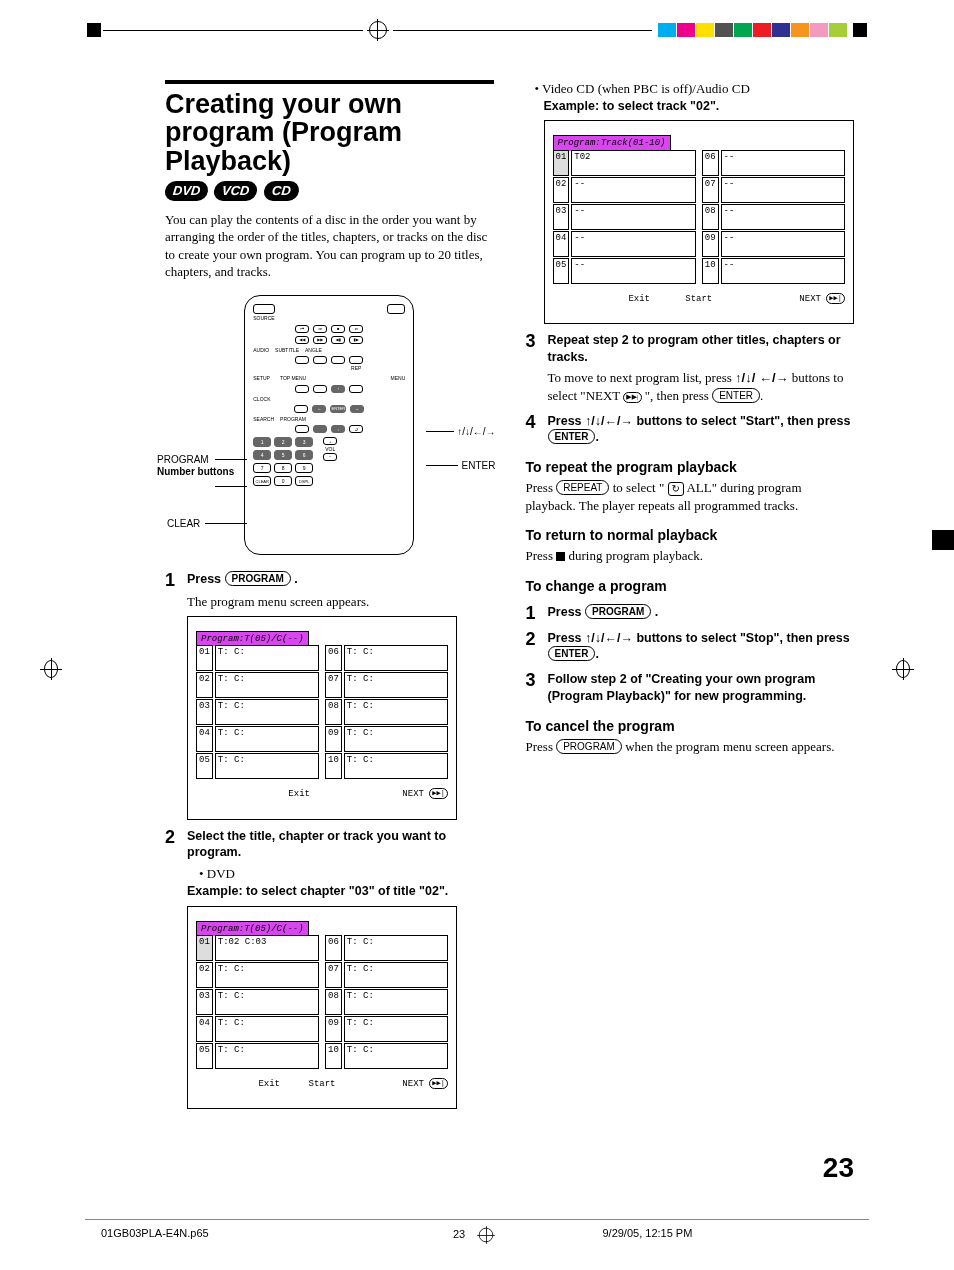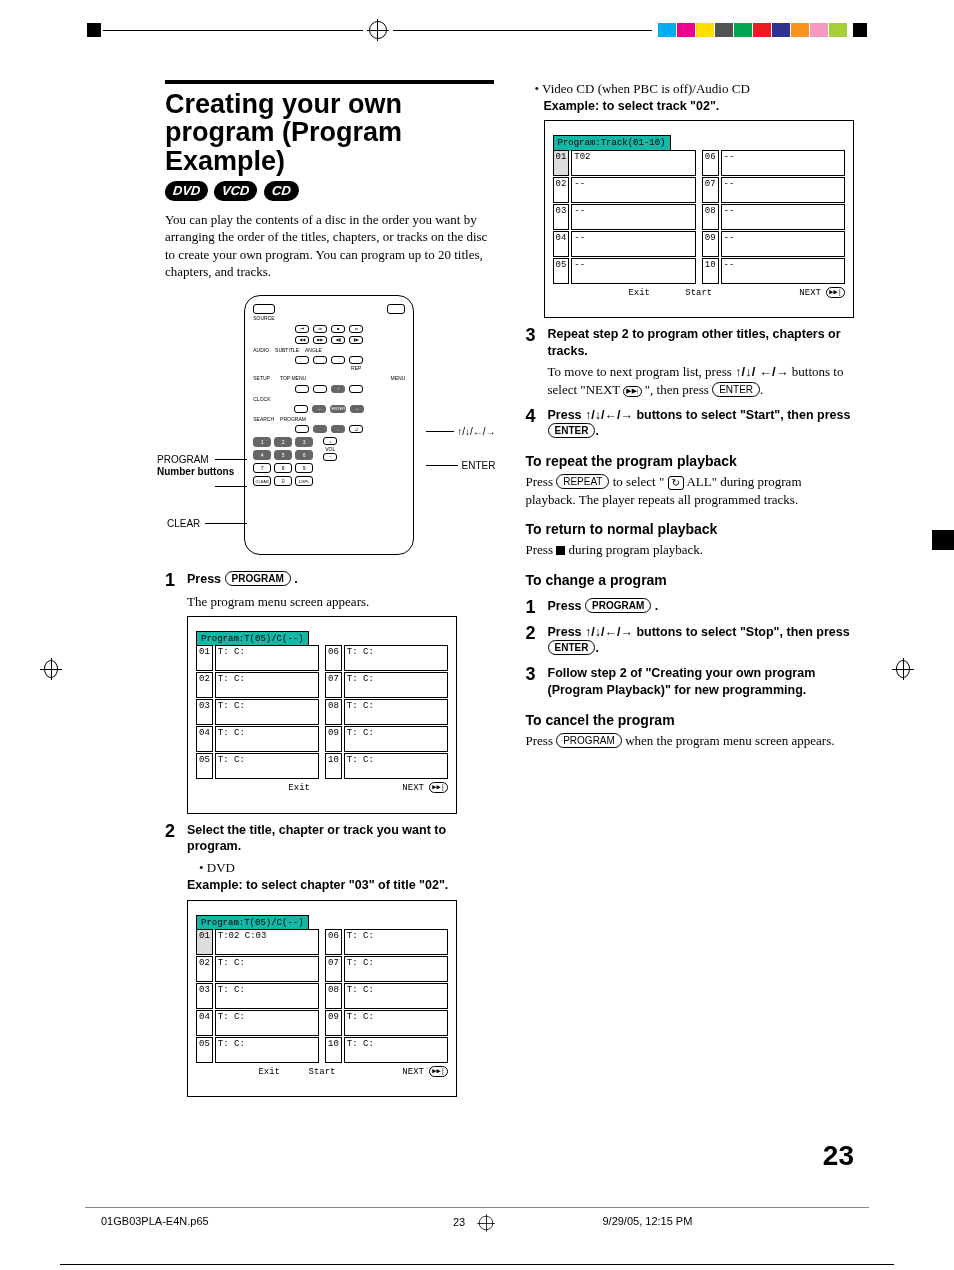--- a/index.html
+++ b/index.html
@@ -152,42 +152,43 @@
     font-size: 9px;
     width: 270px;
     background: #fff;
   }
   .osd.full { margin-left: 0; width: 100%; }
   .osd-header {
     display: inline-block;
     border: 1px solid #000;
     border-bottom: none;
     padding: 1px 4px;
-    background: #14b8a6;
+    background: #d946ef;
     margin-bottom: -1px;
+    font-style: italic;
   }
   .osd-grid {
     display: grid;
     grid-template-columns: 1fr 1fr;
     column-gap: 6px;
   }
   .osd-cell {
     display: flex; align-items: stretch; gap: 2px;
     margin-bottom: 1px;
   }
   .osd-idx {
     border: 1px solid #000; padding: 0 2px; min-width: 16px; text-align: center;
   }
   .osd-idx.sel { background: #ddd; }
   .osd-val {
     border: 1px solid #000; flex: 1; padding: 0 2px; height: 26px;
   }
   .osd-footer {
     display: flex; justify-content: space-between;
-    margin-top: 2px; font-size: 9px; align-items: center;
+    margin-top: 8px; font-size: 9px; align-items: center;
   }
   .osd-footer .center { flex:1; text-align:center; }
   .osd-next-icon {
     display:inline-block; border:1px solid #000; border-radius:6px;
     font-size:7px; padding:0 2px; line-height:9px; vertical-align:1px;
   }
 
   .bullet-line { margin-left: 34px; text-indent: -9px; padding-left: 9px; }
 
   h3.sub {
@@ -264,21 +265,21 @@
   </div>
 <div class="side-reg right">
     <div class="reg-circle"></div>
   </div>
 <div class="edge-tab"></div>
 
 <div class="page">
 
   <div class="col">
     <div class="section-rule"></div>
-    <h1 class="title">Creating your own program (Program Example)</h1>
+    <h1 class="title">Creating your own program (Program Playback)</h1>
     <div class="disc-badges">
       <span class="badge">DVD</span>
       <span class="badge">VCD</span>
       <span class="badge">CD</span>
     </div>
     <p class="body">You can play the contents of a disc in the order you want by arranging the order of the titles, chapters, or tracks on the disc to create your own program. You can program up to 20 titles, chapters, and tracks.</p>
 
     <div class="remote-callouts">
       <span class="callout left" style="left:-8px; top:164px">PROGRAM</span>
       <span class="callout-line" style="left:50px; top:170px; width:32px"></span>

